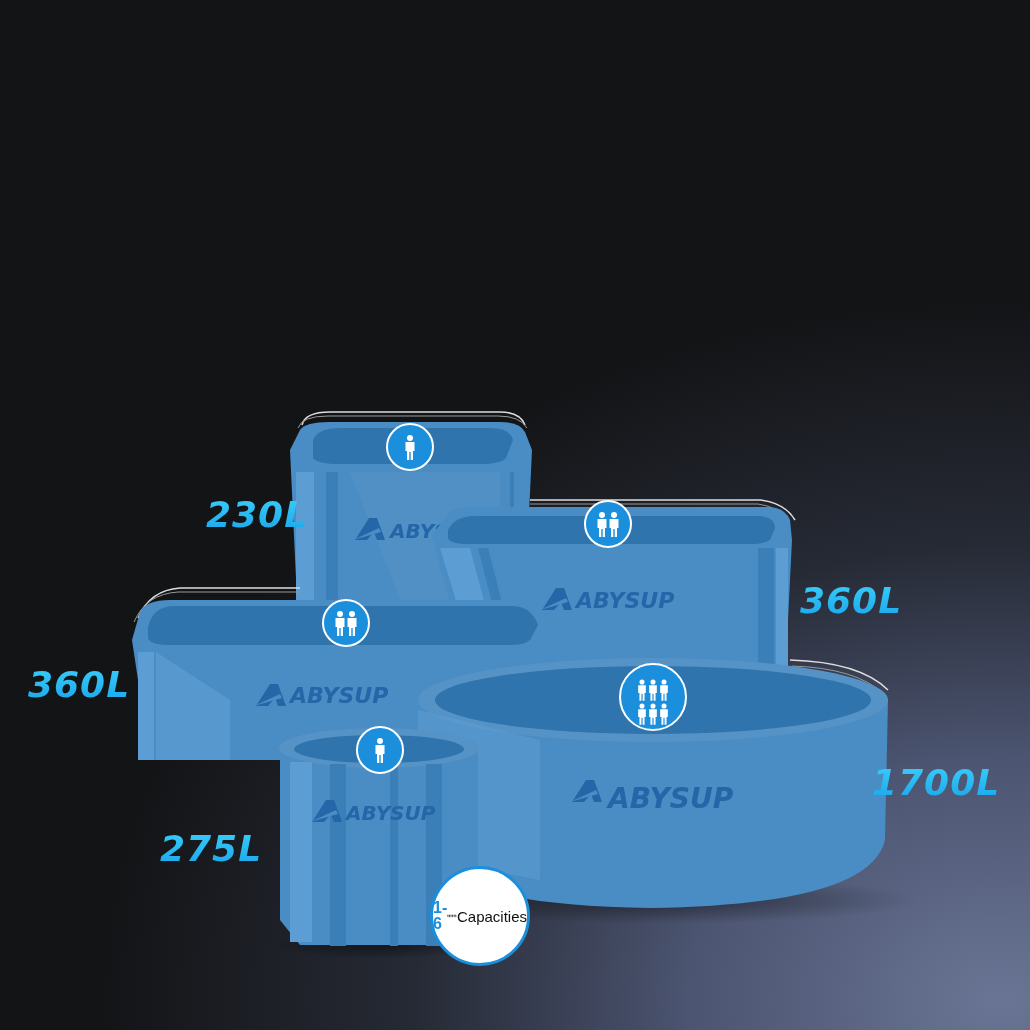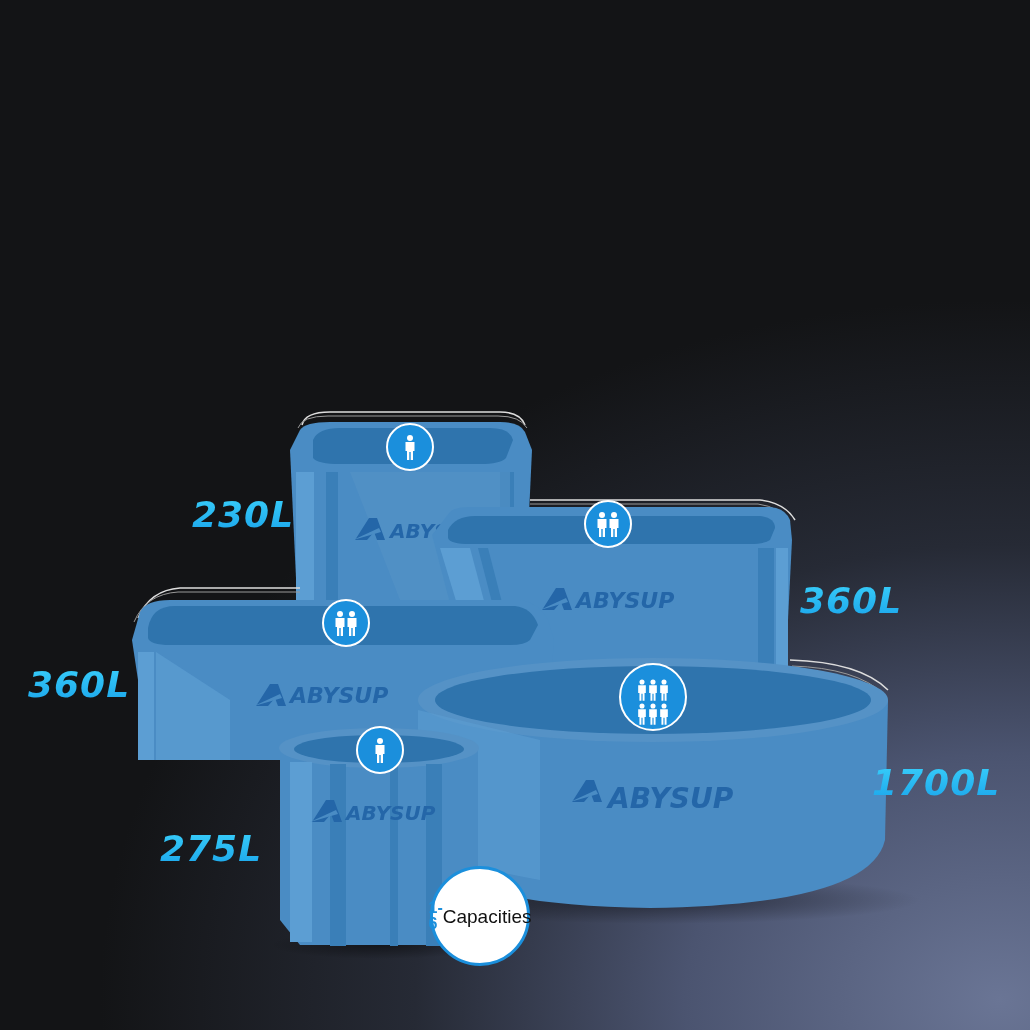--- a/index.html
+++ b/index.html
@@ -7,21 +7,21 @@
     background:radial-gradient(ellipse 900px 700px at 1000px 1000px,#6a7595 0%,#4b5470 35%,#262a35 65%,#131416 100%);
     font-family:"Liberation Sans",sans-serif;}
   .stage{position:absolute;left:0;top:0;width:1030px;height:1030px;}
   .vol{position:absolute;font-family:"DejaVu Sans",sans-serif;font-weight:bold;font-style:italic;font-size:36px;
     color:#2fc0f5;letter-spacing:1px;
     background:linear-gradient(180deg,#3ad0fb,#1aa4ea);-webkit-background-clip:text;background-clip:text;-webkit-text-fill-color:transparent;}
   .brand{font-family:"DejaVu Sans",sans-serif;font-weight:bold;font-style:italic;fill:#2466a8;}
   .badge{position:absolute;width:100px;height:100px;border-radius:50%;background:#fff;border:3px solid #1b8fdc;
     display:flex;flex-direction:row;align-items:center;justify-content:center;box-sizing:border-box;}
   .badge .range{font-weight:bold;color:#1b8fdc;font-size:16px;line-height:16px;}
-  .badge .cap{color:#111;font-size:19px;line-height:14px;margin-top:2px;}
+  .badge .cap{color:#111;font-size:15px;line-height:14px;margin-top:2px;}
 </style>
 </head>
 <body>
 
 <div class="stage">
 <svg width="1030" height="1030" viewBox="0 0 1030 1030" xmlns="http://www.w3.org/2000/svg">
   <defs>
     <g id="person">
       <circle cx="0" cy="-13" r="3" fill="#fff"></circle>
       <path d="M-4.5,-9 h9 v9 h-1.5 v9 h-2.3 v-8 h-1.4 v8 h-2.3 v-9 h-1.5 z" fill="#fff"></path>
@@ -136,21 +136,21 @@
     <use href="#person" transform="translate(0,20) scale(0.85)"></use>
     <use href="#person" transform="translate(11,20) scale(0.85)"></use>
   </g>
   <g transform="translate(380,750)">
     <circle r="23" fill="#1b8fdc" stroke="#fff" stroke-width="2"></circle>
     <use href="#person" transform="translate(0,4)"></use>
   </g>
 </svg>
 </div>
 
-<div class="vol" style="left:192px;top:494px;">230L</div>
+<div class="vol" style="left:206px;top:494px;">230L</div>
 <div class="vol" style="left:800px;top:580px;">360L</div>
 <div class="vol" style="left:28px;top:664px;">360L</div>
 <div class="vol" style="left:872px;top:762px;">1700L</div>
 <div class="vol" style="left:160px;top:828px;text-align:right;">275L</div>
 
 <div class="badge" style="left:430px;top:866px;">
   <span class="range">1-6</span>
   <svg width="74" height="22" viewBox="0 0 74 22">
     <use href="#personDark" transform="translate(7,12)"></use>
     <use href="#personDark" transform="translate(19,12)"></use>

